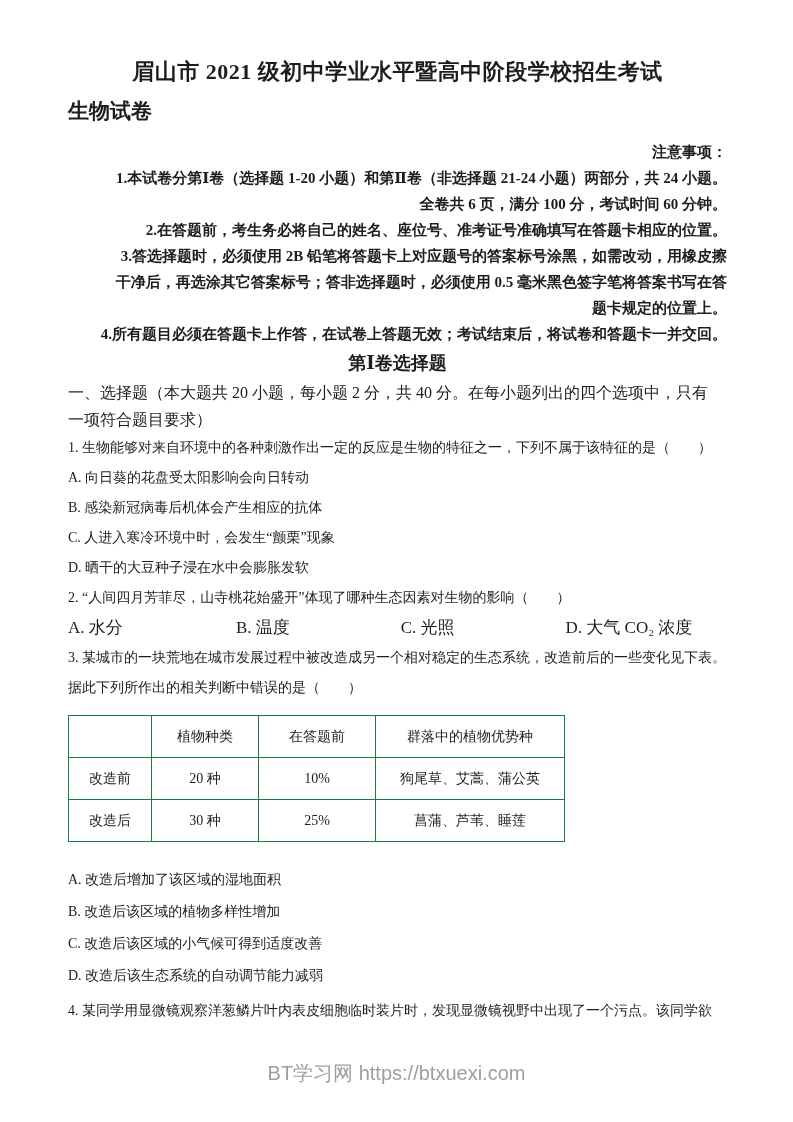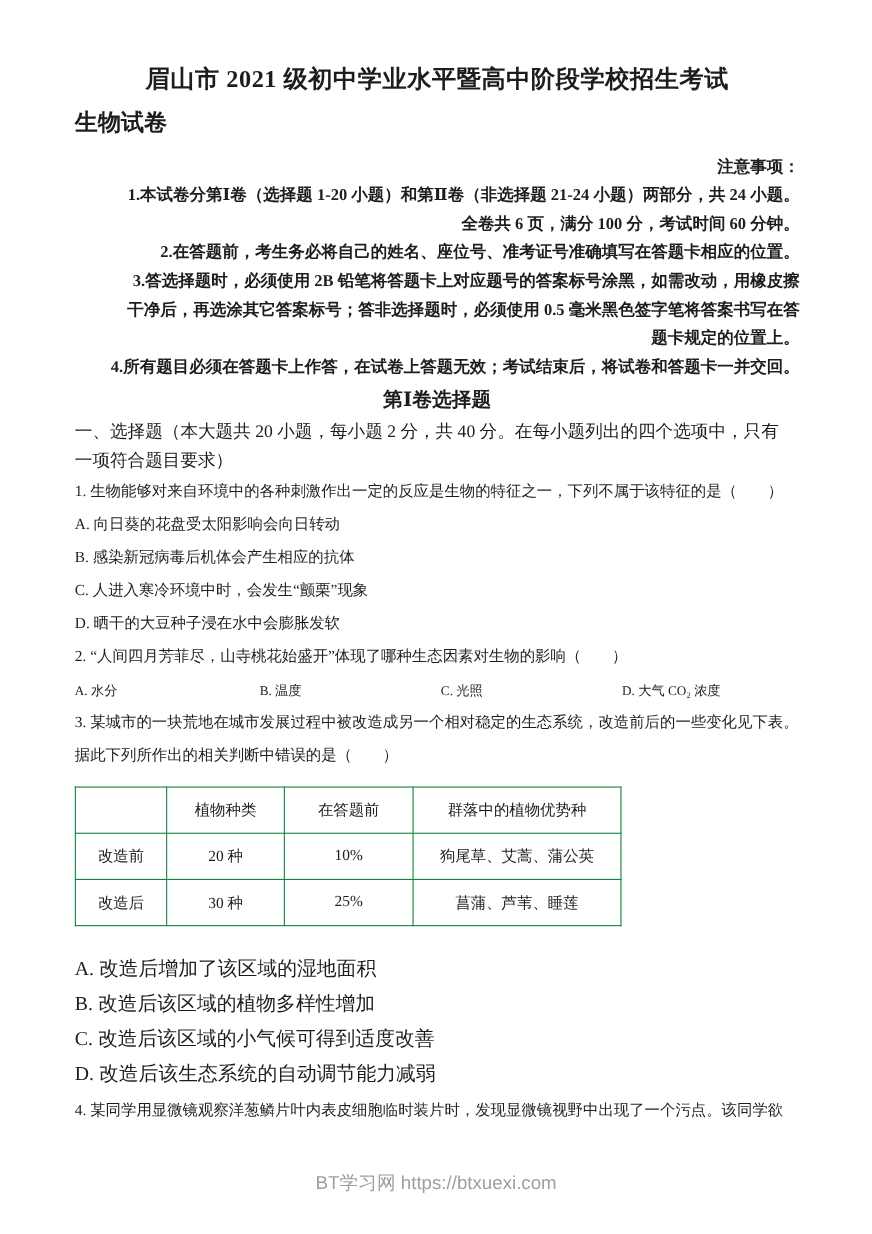--- a/index.html
+++ b/index.html
@@ -57,28 +57,28 @@
     font-size: 14px;
     line-height: 30px;
     margin: 0;
   }
   .option-line {
     font-size: 14px;
     line-height: 30px;
     margin: 0;
   }
   .q3-option-line {
-    font-size: 18px;
+    font-size: 14px;
     line-height: 32px;
     margin: 0;
   }
   .options-row {
     display: grid;
     grid-template-columns: 25.5% 25% 25% 24.5%;
-    font-size: 12px;
+    font-size: 17px;
     line-height: 30px;
   }
   .q3-table {
     border-collapse: collapse;
     margin: 12px 0 22px 0;
     font-size: 14px;
   }
   .q3-table th, .q3-table td {
     border: 1px solid #15803d;
     font-weight: normal;
@@ -92,21 +92,21 @@
   .q3-table .col-cover { width: 96px; }
   .q3-table .col-dom   { width: 168px; }
   .q4-block { margin-top: 4px; }
   .footer {
     position: absolute;
     left: 0;
     bottom: 30px;
     width: 100%;
     text-align: center;
     font-family: "Liberation Sans", "DejaVu Sans", sans-serif;
-    font-size: 17px;
+    font-size: 20px;
     color: #9e9e9e;
   }
 </style>
 </head>
 <body>
 
 <div class="page">
 
   <h1 class="doc-title">眉山市 2021 级初中学业水平暨高中阶段学校招生考试</h1>
   <h2 class="doc-subtitle">生物试卷</h2>

